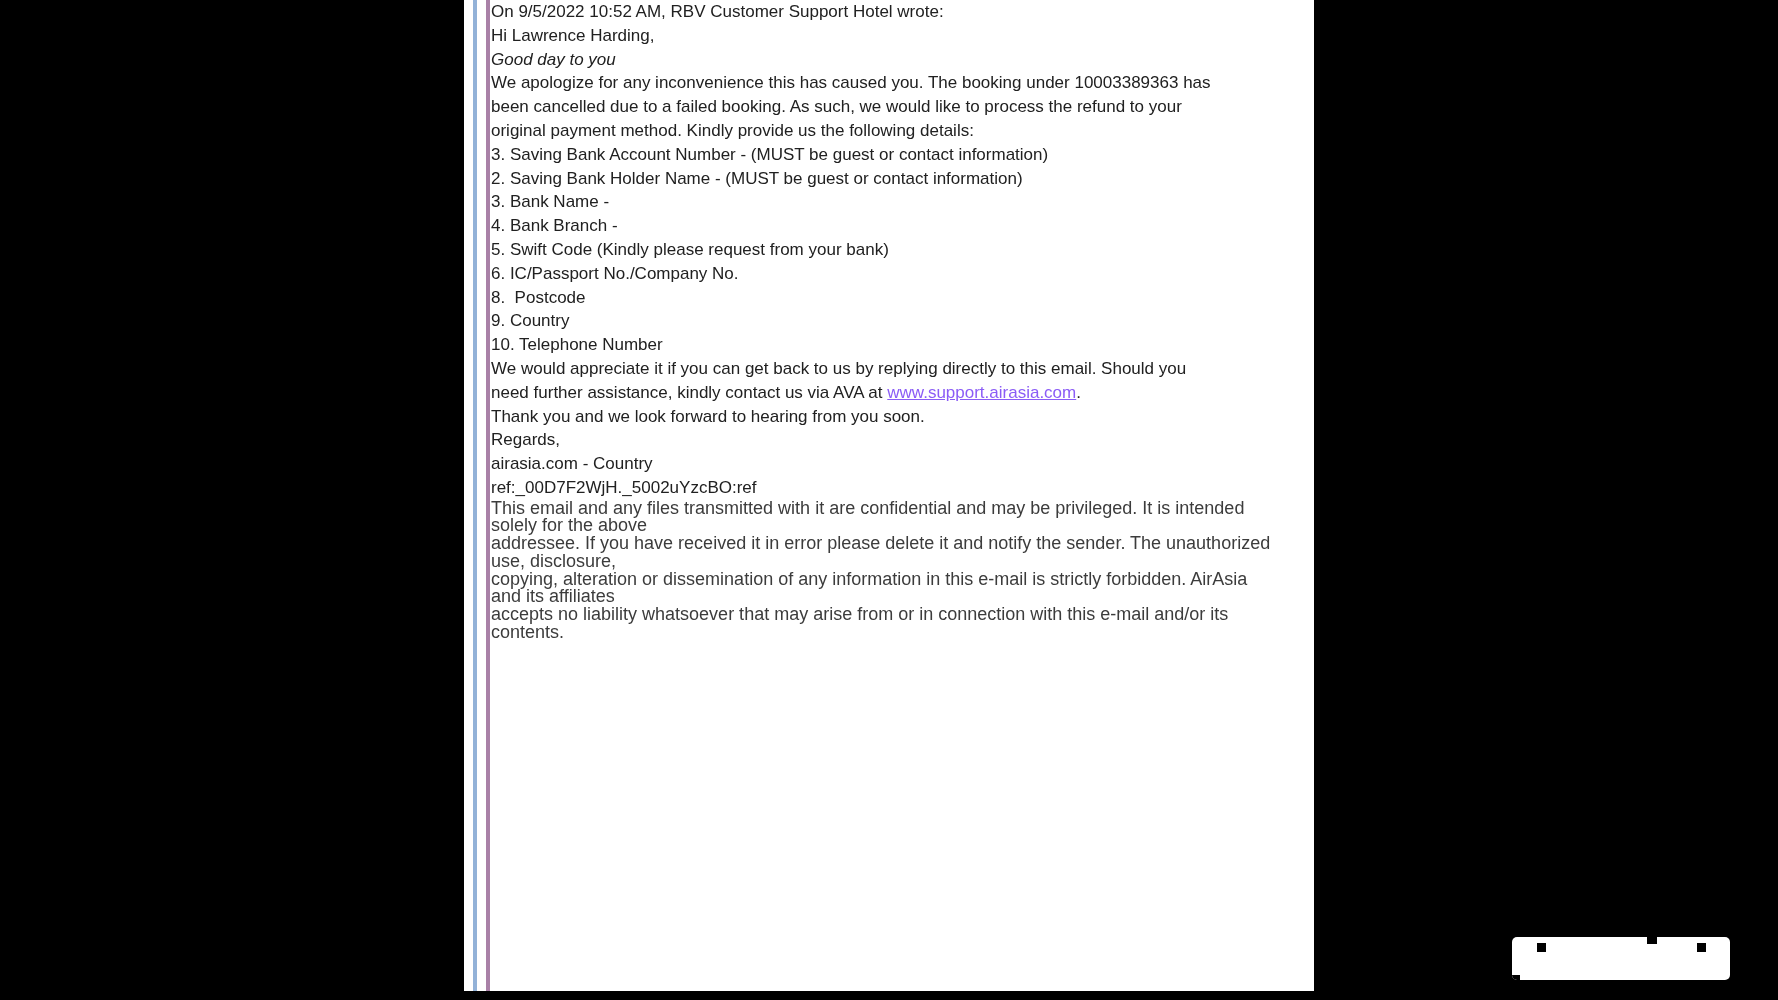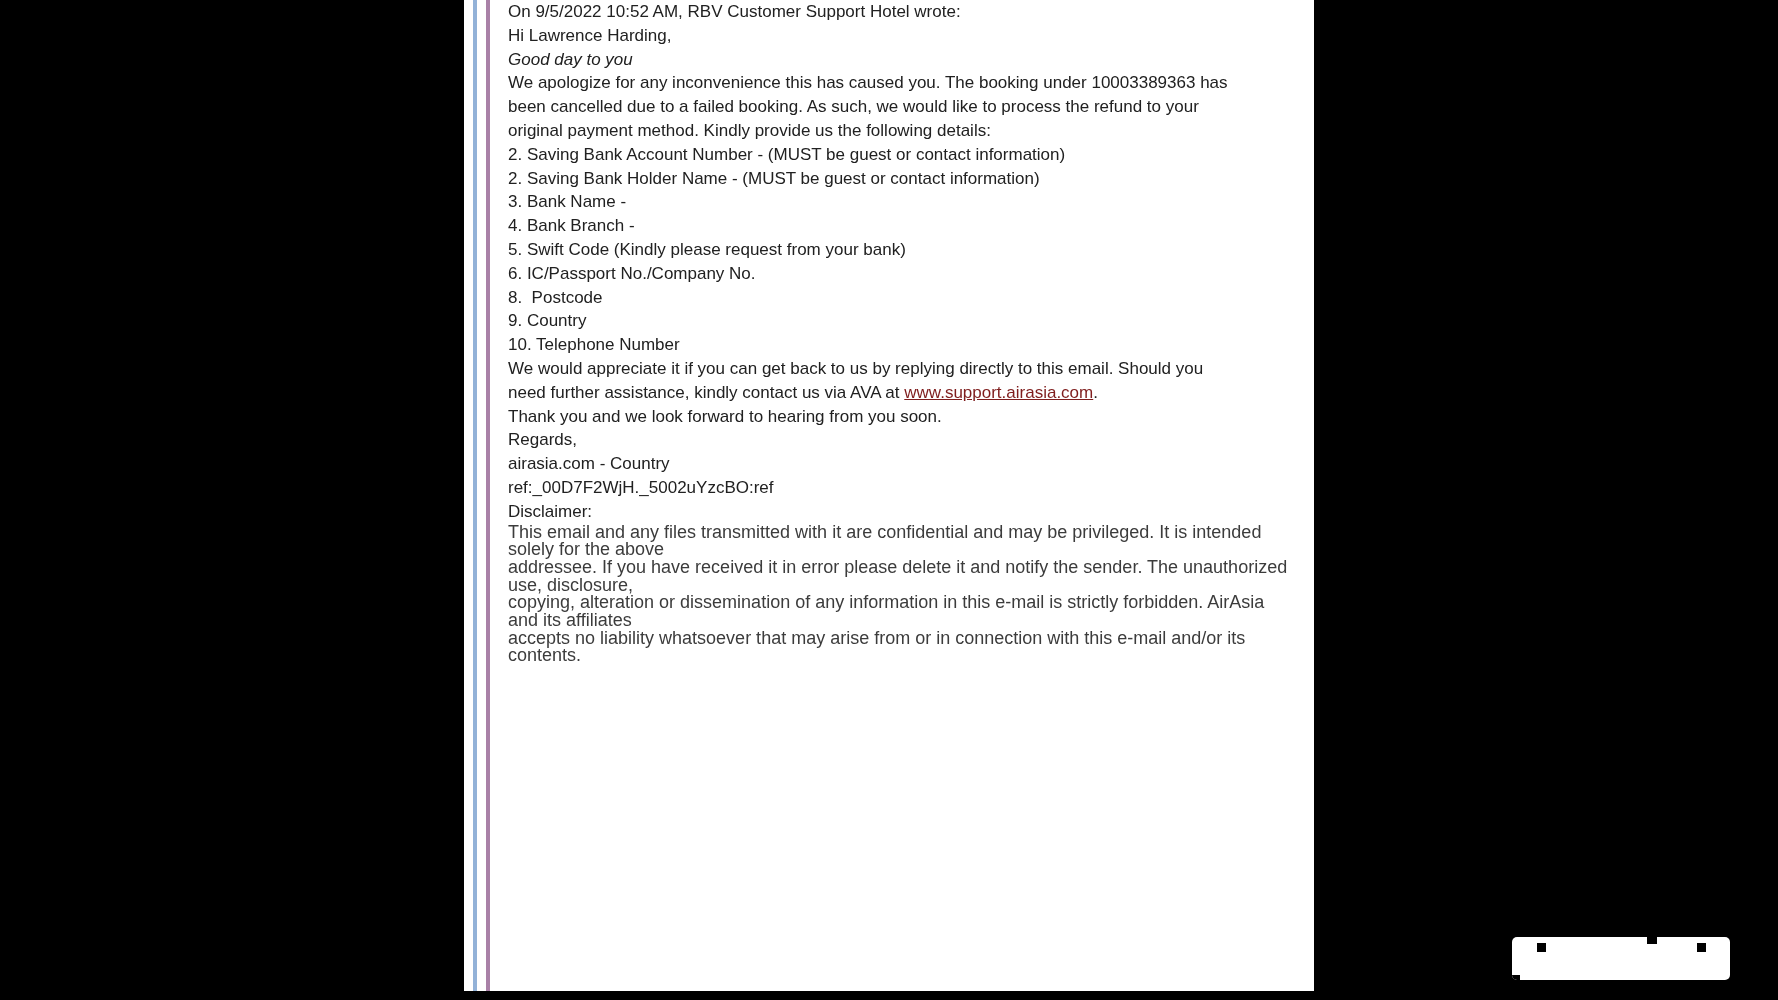--- a/index.html
+++ b/index.html
@@ -29,21 +29,21 @@
     position: absolute;
     top: 0;
     height: 991px;
     width: 4px;
   }
   .quote-bar.outer { left: 9px; }
   .quote-bar.inner { left: 22px; }
 
   .email-content {
     position: absolute;
-    left: 44px;
+    left: 27px;
     top: 0;
     width: 790px;
     color: #212121;
     font-size: 17px;
     line-height: 23.8px;
   }
   .email-content div, .email-content p { margin: 0; }
   .pre   { white-space: pre-line; }
   .prew  { white-space: pre-wrap; }
 
@@ -99,42 +99,41 @@
 
       <div class="greeting">Hi Lawrence Harding,</div>
 
       <div class="salutation">Good day to you</div>
 
       <div class="para1 pre">We apologize for any inconvenience this has caused you. The booking under 10003389363 has
 been cancelled due to a failed booking. As such, we would like to process the refund to your
 original payment method. Kindly provide us the following details:</div>
 
       <div class="details-list">
-        <div class="prew">2. Saving Bank Account Number - (MUST be guest or contact information)</div>
+        <div class="prew">3. Saving Bank Account Number - (MUST be guest or contact information)</div>
         <div class="prew">2. Saving Bank Holder Name - (MUST be guest or contact information)</div>
         <div class="prew">3. Bank Name -</div>
         <div class="prew">4. Bank Branch -</div>
         <div class="prew">5. Swift Code (Kindly please request from your bank)</div>
         <div class="prew">6. IC/Passport No./Company No.</div>
         <div class="prew">8.  Postcode</div>
         <div class="prew">9. Country</div>
         <div class="prew">10. Telephone Number</div>
       </div>
 
       <div class="para2 pre"><span>We would appreciate it if you can get back to us by replying directly to this email. Should you
-need further assistance, kindly contact us via AVA at </span><a class="support-link" style="color: #7f1d1d;">www.support.airasia.com</a><span>.</span></div>
+need further assistance, kindly contact us via AVA at </span><a class="support-link" style="color: #8b5cf6;">www.support.airasia.com</a><span>.</span></div>
 
       <div class="closing">Thank you and we look forward to hearing from you soon.</div>
 
       <div class="sig-regards">Regards,</div>
       <div>airasia.com - Country</div>
 
       <div class="ref-line">ref:_00D7F2WjH._5002uYzcBO:ref</div>
 
-      <div class="disclaimer-label">Disclaimer:</div>
 
       <div class="disclaimer-text pre">This email and any files transmitted with it are confidential and may be privileged. It is intended solely for the above
 addressee. If you have received it in error please delete it and notify the sender. The unauthorized use, disclosure,
 copying, alteration or dissemination of any information in this e-mail is strictly forbidden. AirAsia and its affiliates
 accepts no liability whatsoever that may arise from or in connection with this e-mail and/or its contents.</div>
 
     </div>
   </div>
 
   <div class="watermark-box">

